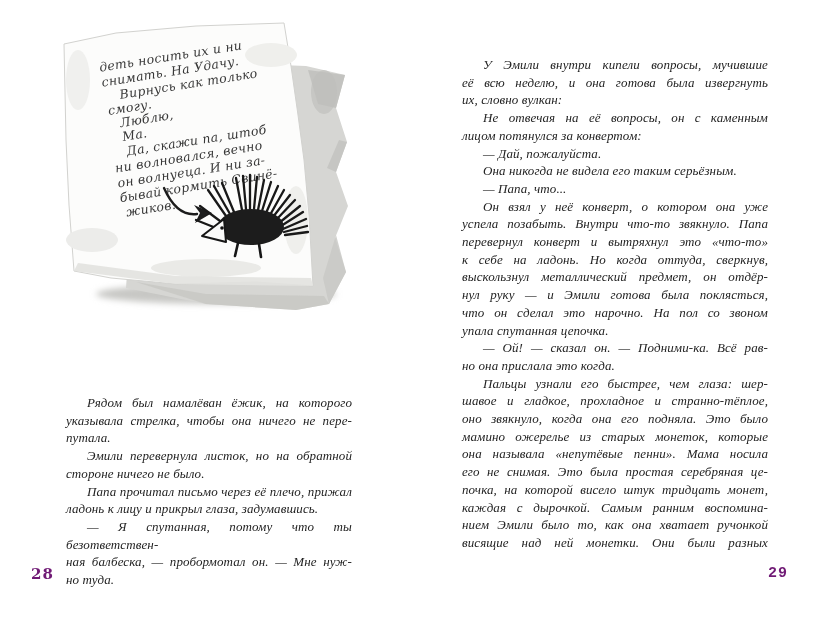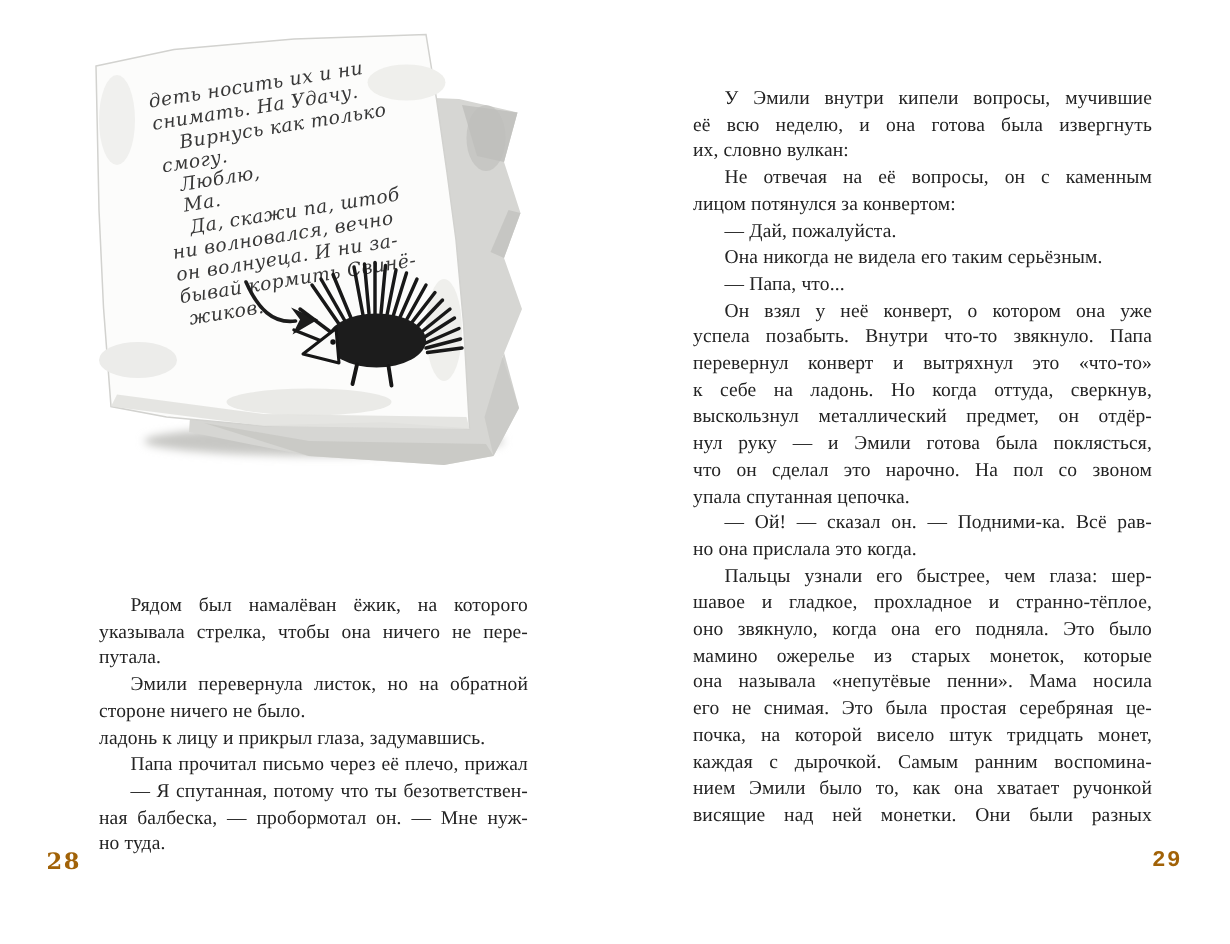--- a/index.html
+++ b/index.html
@@ -11,36 +11,37 @@
   }
   .spread { position:relative; width:820px; height:629px; background:#ffffff; }
 
   
   .textblock {
     position:absolute;
     color:#232323;
     font-size:13px;
     line-height:17.7px;
     letter-spacing:0.1px;
+    font-style:italic;
   }
   .textblock.left  { left:66px;  top:394px; width:286px; }
   .textblock.right { left:462px; top:56px;  width:306px; }
 
   .line { text-align:justify; text-align-last:justify; }
   .line.e { text-align-last:left; }       
   .line.ind { text-indent:21px; }         
 
   
   .pagenum {
     position:absolute;
     font-family:"DejaVu Serif", serif;
     font-weight:900;
     font-size:15px;
     letter-spacing:1px;
-    color:#a16207;
+    color:#701a75;
   }
   .pagenum.pn-left  { left:31px;  top:565px; }
   .pagenum.pn-right { left:768px; top:565px;font-family:Liberation Mono, monospace; }
 
   
   .illustration { position:absolute; left:56px; top:20px; width:296px; height:296px; }
   .hw {
     font-family:"DejaVu Serif", serif;
     font-style:italic;
     font-size:12.5px;
@@ -132,22 +133,22 @@
       </g>
     </g>
   </svg>
 
   <div class="textblock left">
     <div class="line ind">Рядом был намалёван ёжик, на которого</div>
     <div class="line">указывала стрелка, чтобы она ничего не пере-</div>
     <div class="line e">путала.</div>
     <div class="line ind">Эмили перевернула листок, но на обратной</div>
     <div class="line e">стороне ничего не было.</div>
+    <div class="line ind">Папа прочитал письмо через её плечо, прижал</div>
     <div class="line e">ладонь к лицу и прикрыл глаза, задумавшись.</div>
-    <div class="line ind">Папа прочитал письмо через её плечо, прижал</div>
     <div class="line ind">— Я спутанная, потому что ты безответствен-</div>
     <div class="line">ная балбеска, — пробормотал он. — Мне нуж-</div>
     <div class="line e">но туда.</div>
   </div>
 
   <div class="pagenum pn-left">28</div>
 
   <div class="textblock right">
     <div class="line ind">У Эмили внутри кипели вопросы, мучившие</div>
     <div class="line">её всю неделю, и она готова была извергнуть</div>

